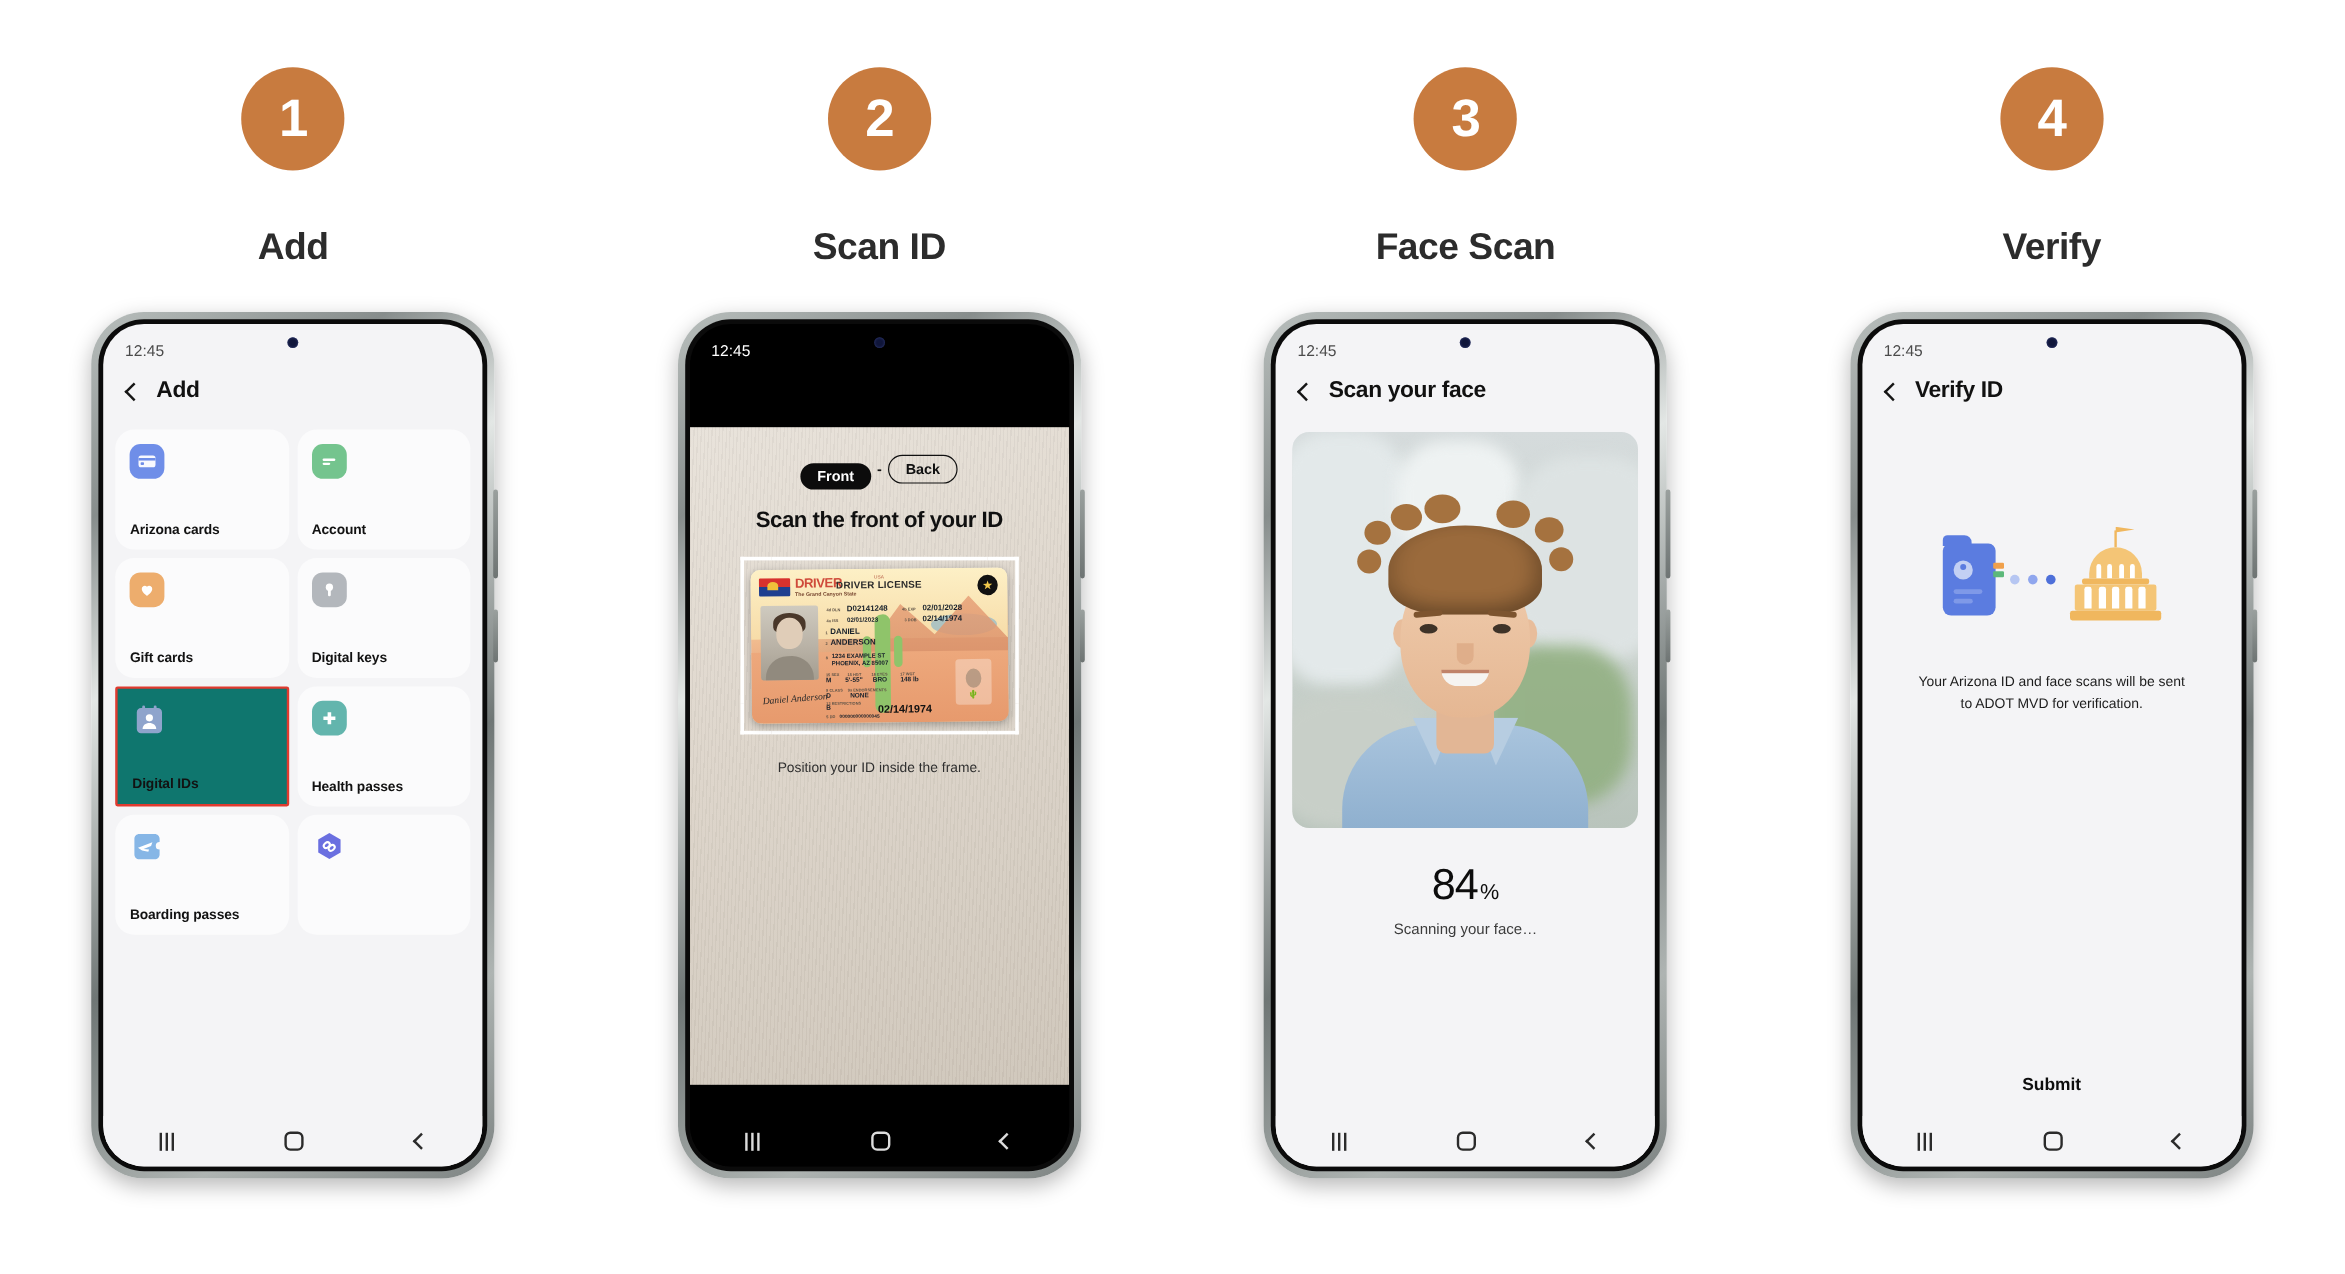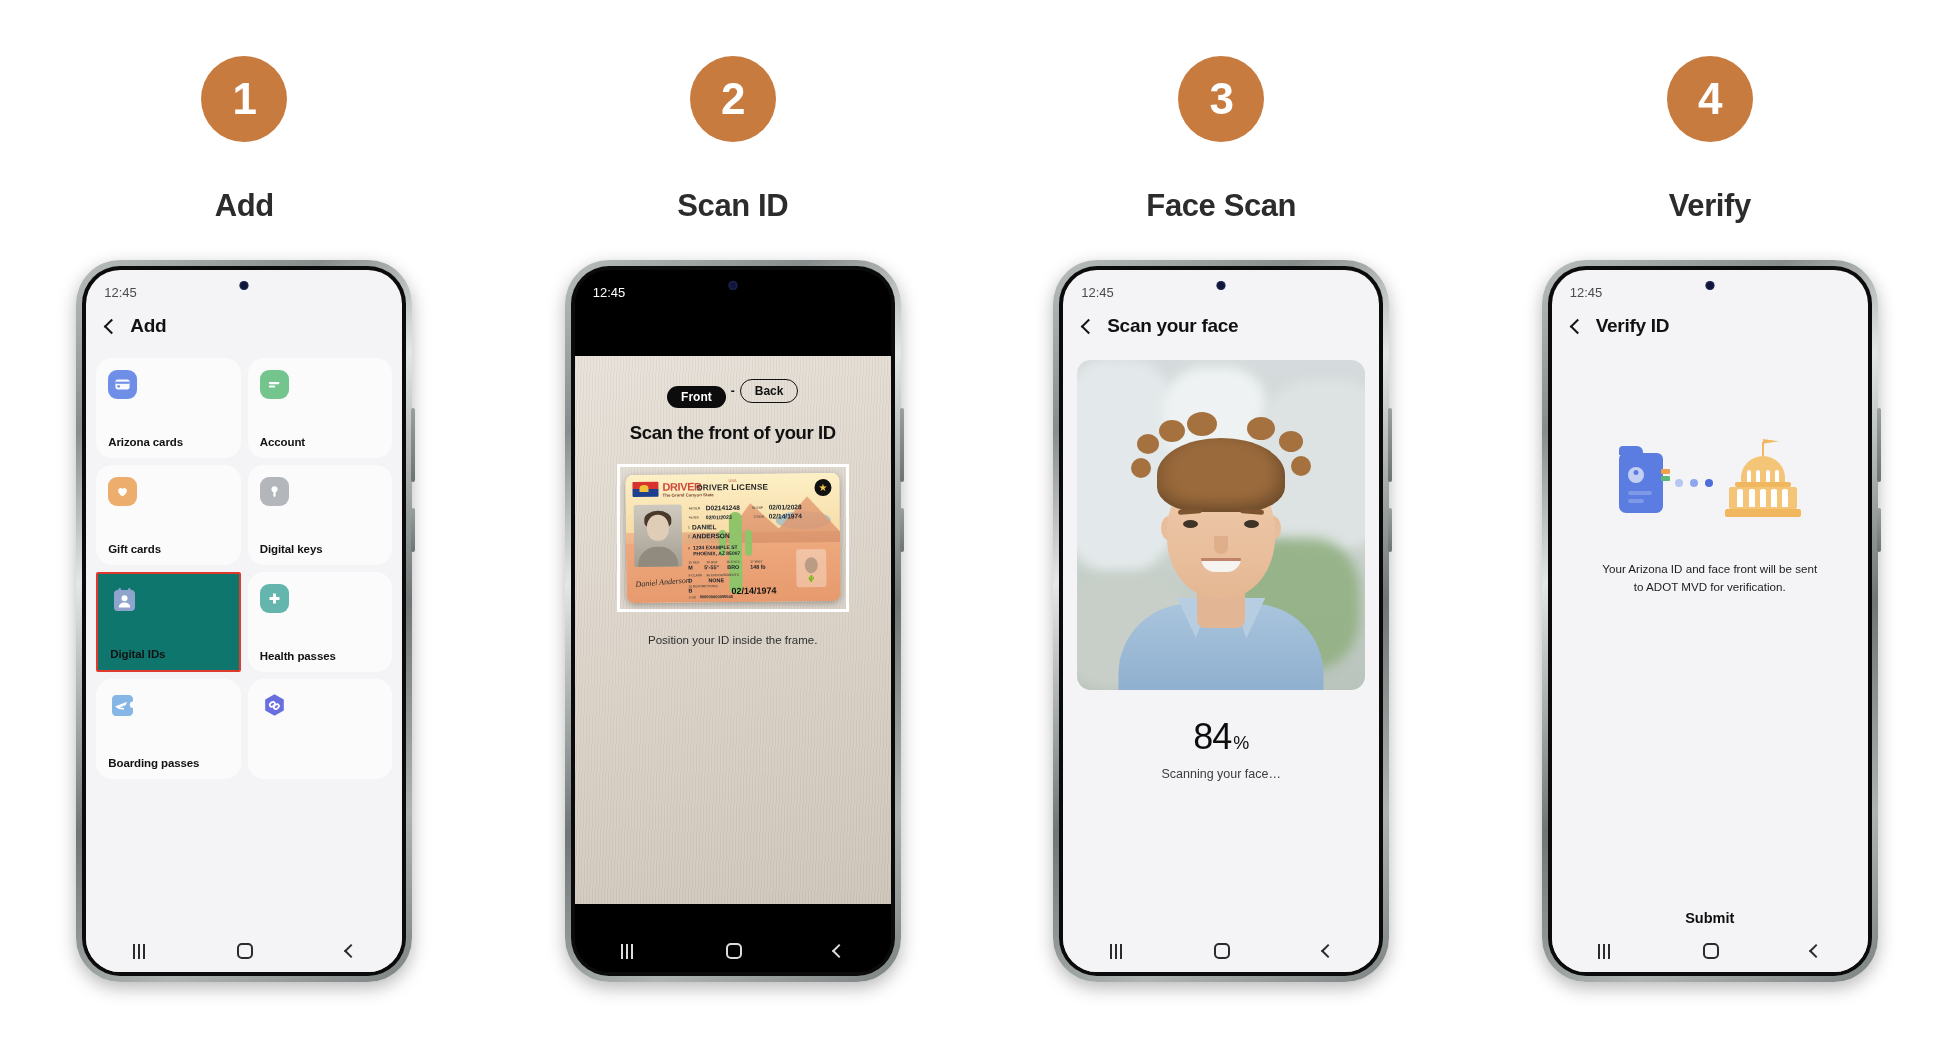--- a/index.html
+++ b/index.html
@@ -348,21 +348,21 @@
   .cap-dome { position:absolute; bottom:35px; left:50%; transform:translateX(-50%);
      width: 44px; height: 26px; background:#f4c576; border-radius: 24px 24px 0 0; }
   .cap-dcols { position:absolute; bottom:35px; left:50%; transform:translateX(-50%);
      width: 38px; height: 12px; display:flex; justify-content:space-around; }
   .cap-dcols i { display:block; width:4px; height:12px; background:#ffffff; border-radius:2px 2px 0 0;}
   .cap-pole { position:absolute; bottom:61px; left:50%; transform:translateX(-50%); width:2px; height:14px; background:#f0b75e;}
   .cap-flag { position:absolute; bottom:68px; left:50%; width: 16px; height: 10px; background:#f0b75e;
      clip-path: polygon(0 0, 100% 22%, 0 48%); }
 
   .verify-text { margin-top: 34px; text-align:center; font-size: 11.6px; color:#1c1c1c; line-height: 1.55; }
-  .submit { margin-top: auto; margin-bottom: 4px; font-size: 14.5px; font-weight:bold; color:#0e0e0e; }
+  .submit { margin-top: auto; margin-bottom: 18px; font-size: 14.5px; font-weight:bold; color:#0e0e0e; }
 </style>
 </head>
 <body>
 
 <div class="board">
   <div class="steps">
 
     <div class="step-col">
       <div class="badge">1</div>
       <div class="step-title">Add</div>
@@ -731,21 +731,21 @@
                         <i></i>
                         <i></i>
                         <i></i>
                         <i></i>
                       </span>
                     <span class="cap-base"></span>
                   </span>
                 </div>
 
                 <div class="verify-text">
-                  <div>Your Arizona ID and face front will be sent</div>
+                  <div>Your Arizona ID and face scans will be sent</div>
                   <div>to ADOT MVD for verification.</div>
                 </div>
 
                 <div class="submit">Submit</div>
               </div>
 
               <div class="navbar">
                 <span class="nav-recent">
                     <i></i>
                     <i></i>

